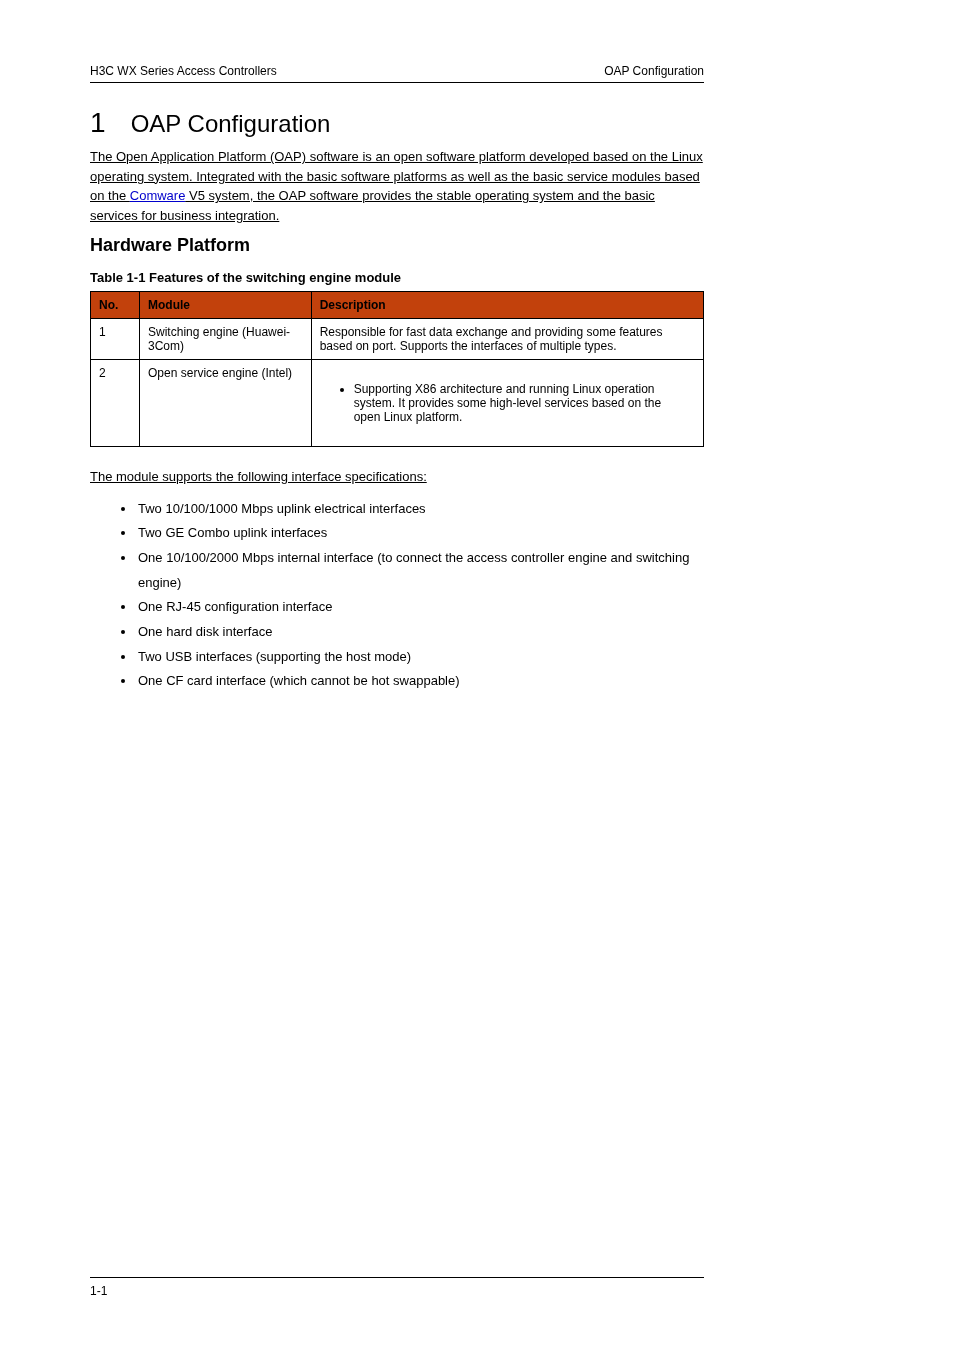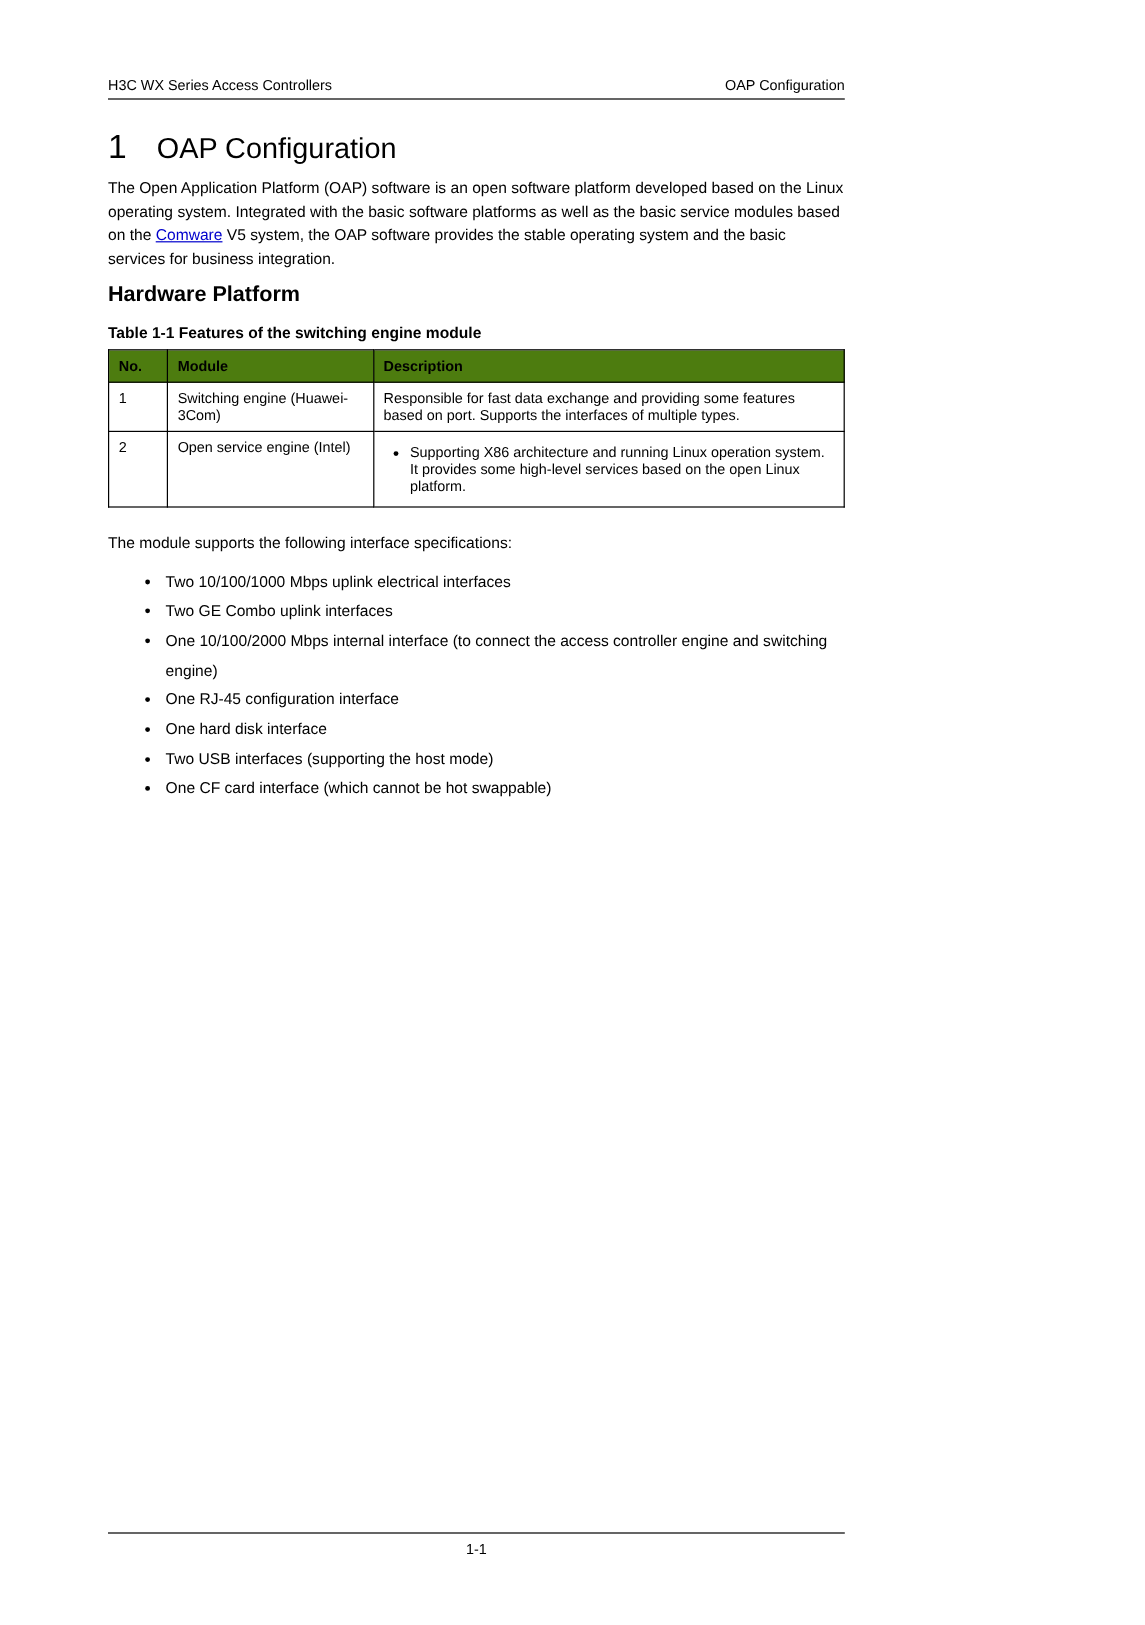--- a/index.html
+++ b/index.html
@@ -36,20 +36,21 @@
   }
   .section-h2 {
     font-size: 18px;
     font-weight: bold;
     margin: 4px 0 6px 0;
   }
   p.body {
     font-size: 13px;
     line-height: 1.5;
     margin: 6px 0 10px 0;
+    text-decoration: underline;
   }
   a.link {
     color: #0000cc;
     text-decoration: underline;
   }
   .table-caption {
     font-weight: bold;
     font-size: 13px;
     margin: 14px 0 6px 0;
   }
@@ -58,28 +59,28 @@
     width: 100%;
     font-size: 12px;
   }
   table.feat th, table.feat td {
     border: 1px solid #000;
     padding: 6px 8px;
     text-align: left;
     vertical-align: top;
   }
   table.feat th {
-    background: #4d7c0f;
+    background: #c2410c;
     font-weight: bold;
   }
   table.feat col.c1 { width: 8%; }
   table.feat col.c2 { width: 28%; }
   table.feat col.c3 { width: 64%; }
   td ul {
-    margin: 4px;
+    margin: 16px;
     padding-left: 18px;
   }
   td ul li {
     margin: 0;
   }
   .specs {
     margin: 6px 0 0 46px;
     padding: 0;
     font-size: 13px;
     line-height: 1.9;
@@ -94,21 +95,21 @@
     right: 90px;
     bottom: 56px;
   }
   .hr-bot {
     border: none;
     border-top: 1px solid #000;
     margin: 0 0 6px 0;
   }
   .footer-row {
     display: flex;
-    justify-content: center;
+    justify-content: flex-start;
     font-size: 12px;
   }
 </style>
 </head>
 <body>
 <div class="page">
 
   <div class="header">
     <span>H3C WX Series Access Controllers</span>
     <span>OAP Configuration</span>

